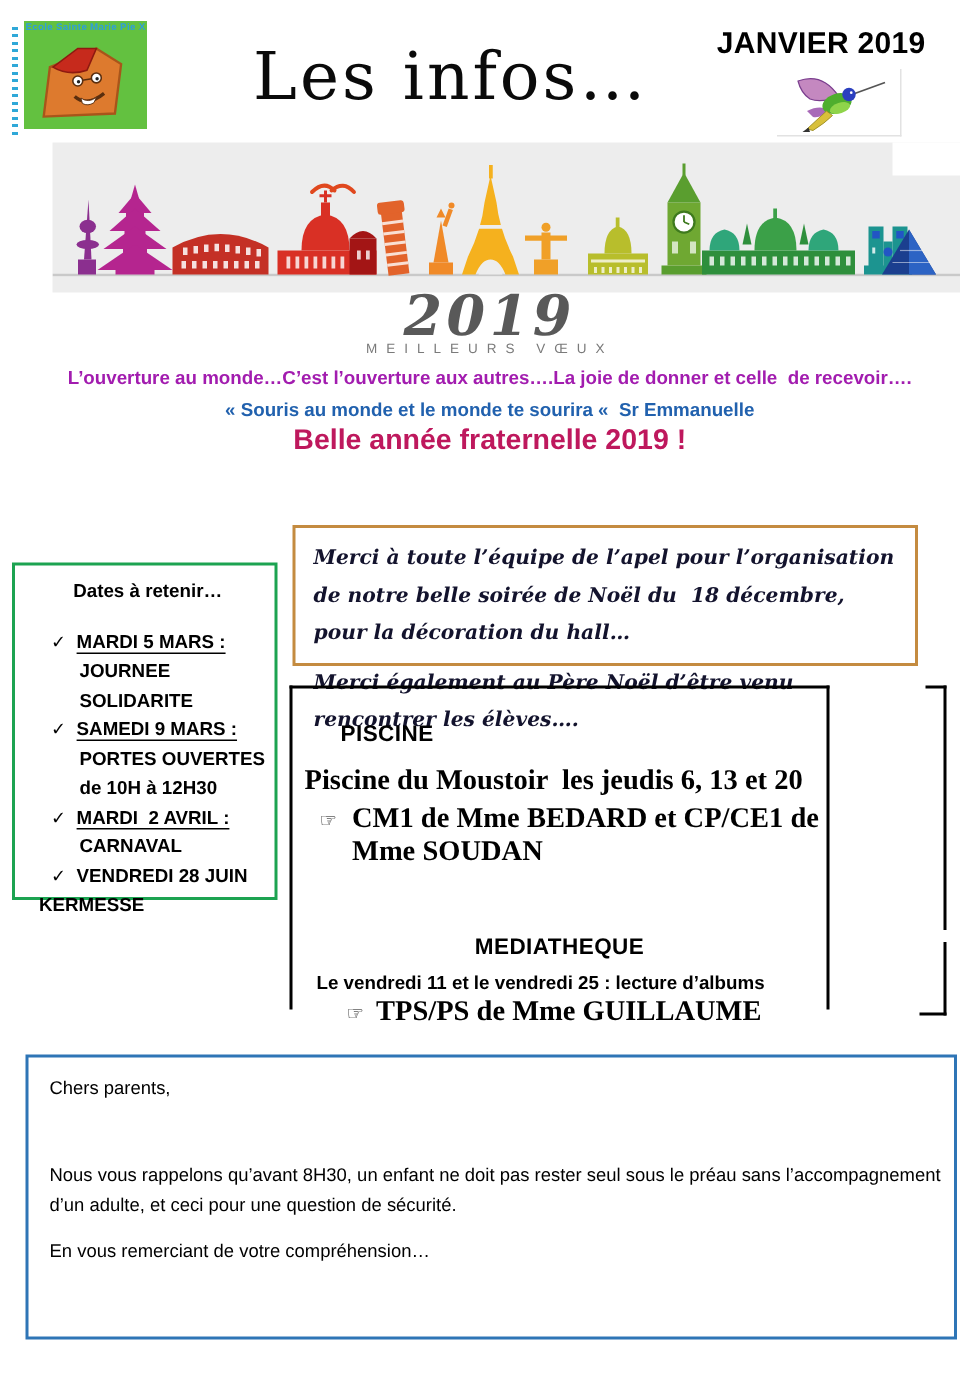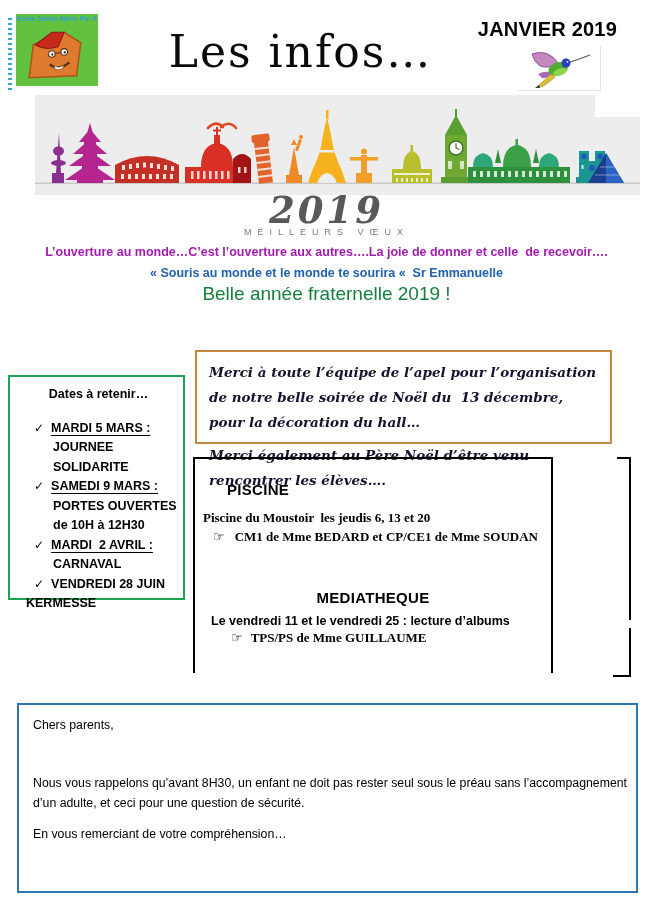--- a/index.html
+++ b/index.html
@@ -30,21 +30,21 @@
   .year-script{left:0;top:188px;width:653px;text-align:center;
                font-family:"DejaVu Serif",serif;font-style:italic;font-weight:bold;
                font-size:37px;color:#595959;letter-spacing:3px;}
   .year-sub{left:0;top:227px;width:653px;text-align:center;font-size:9px;
             letter-spacing:6px;color:#7a7a7a;}
   .quote1{left:20px;top:245px;width:613px;text-align:center;font-size:12.5px;
           font-weight:bold;color:#a21caf;}
   .quote2{left:20px;top:266px;width:613px;text-align:center;font-size:12.5px;
           font-weight:bold;color:#2161ae;}
   .wish{left:0;top:283px;width:653px;text-align:center;font-size:19px;
-        font-weight:normal;color:#15803d;}
+        font-weight:bold;color:#be185d;}
 
   
   .thanks-box{left:195px;top:350px;width:417px;height:94px;border:2px solid #c48b40;
               box-sizing:border-box;padding:8px 12px 0 12px;
               font-family:"DejaVu Serif",serif;font-style:italic;font-weight:bold;
               font-size:13.5px;line-height:25px;color:#13132d;}
   .thanks-box p{margin:0 0 8px 0;}
 
   
   .dates-box{left:8px;top:375px;width:177px;height:225px;border:2px solid #1ca351;
@@ -54,21 +54,21 @@
   .date-item{display:flex;align-items:baseline;gap:7px;padding-left:14px;}
   .chk{font-family:"DejaVu Sans",sans-serif;font-size:12px;}
   .u{text-decoration:underline;text-underline-offset:3px;}
   .date-line{padding-left:33px;}
   .outdent{padding-left:6px;}
 
   
   .act-box{left:193px;top:457px;width:360px;height:216px;box-sizing:border-box;
            border-top:2px solid #000;border-left:2px solid #000;border-right:2px solid #000;}
   .h-piscine{margin:22px 0 0 32px;font-size:15px;font-weight:bold;letter-spacing:.3px;}
-  .serifline{font-family:"Liberation Serif",serif;font-weight:bold;font-size:13px;}
+  .serifline{font-family:"Liberation Serif",serif;font-weight:bold;font-size:19px;}
   .pool-sched{margin:12px 0 0 8px;}
   .hand-row{display:flex;align-items:baseline;gap:10px;margin:3px 0 0 18px;}
   .hand{font-family:"DejaVu Sans",sans-serif;font-size:13px;}
   .h-media{margin:44px 0 0 0;text-align:center;font-size:15px;font-weight:bold;letter-spacing:.3px;}
   .media-sched{margin:8px 0 0 16px;font-size:12.5px;font-weight:bold;}
   .hand-row2{display:flex;align-items:baseline;gap:8px;margin:2px 0 0 36px;}
 
   
   .strip-top{left:617px;top:457px;width:14px;height:0;border-top:2px solid #000;}
   .strip-r1{left:629px;top:457px;width:0;height:163px;border-left:2px solid #000;}
@@ -306,21 +306,21 @@
     </svg>
   </div>
 
   <div class="abs year-script">2019</div>
   <div class="abs year-sub">MEILLEURS VŒUX</div>
   <div class="abs quote1 pre">L’ouverture au monde…C’est l’ouverture aux autres….La joie de donner et celle  de recevoir….</div>
   <div class="abs quote2 pre">« Souris au monde et le monde te sourira «  Sr Emmanuelle</div>
   <div class="abs wish">Belle année fraternelle 2019 !</div>
 
   <div class="abs thanks-box">
-    <p class="pre">Merci à toute l’équipe de l’apel pour l’organisation de notre belle soirée de Noël du  13 décembre, pour la décoration du hall…</p>
+    <p class="pre">Merci à toute l’équipe de l’apel pour l’organisation de notre belle soirée de Noël du  18 décembre, pour la décoration du hall…</p>
     <p class="pre">Merci également au Père Noël d’être venu rencontrer les élèves….</p>
   </div>
 
   <div class="abs dates-box">
     <div class="dates-title">Dates à retenir…</div>
 
     <div class="date-item">
       <span class="chk">✓</span>
       <span class="u pre">MARDI 5 MARS :</span>
     </div>

